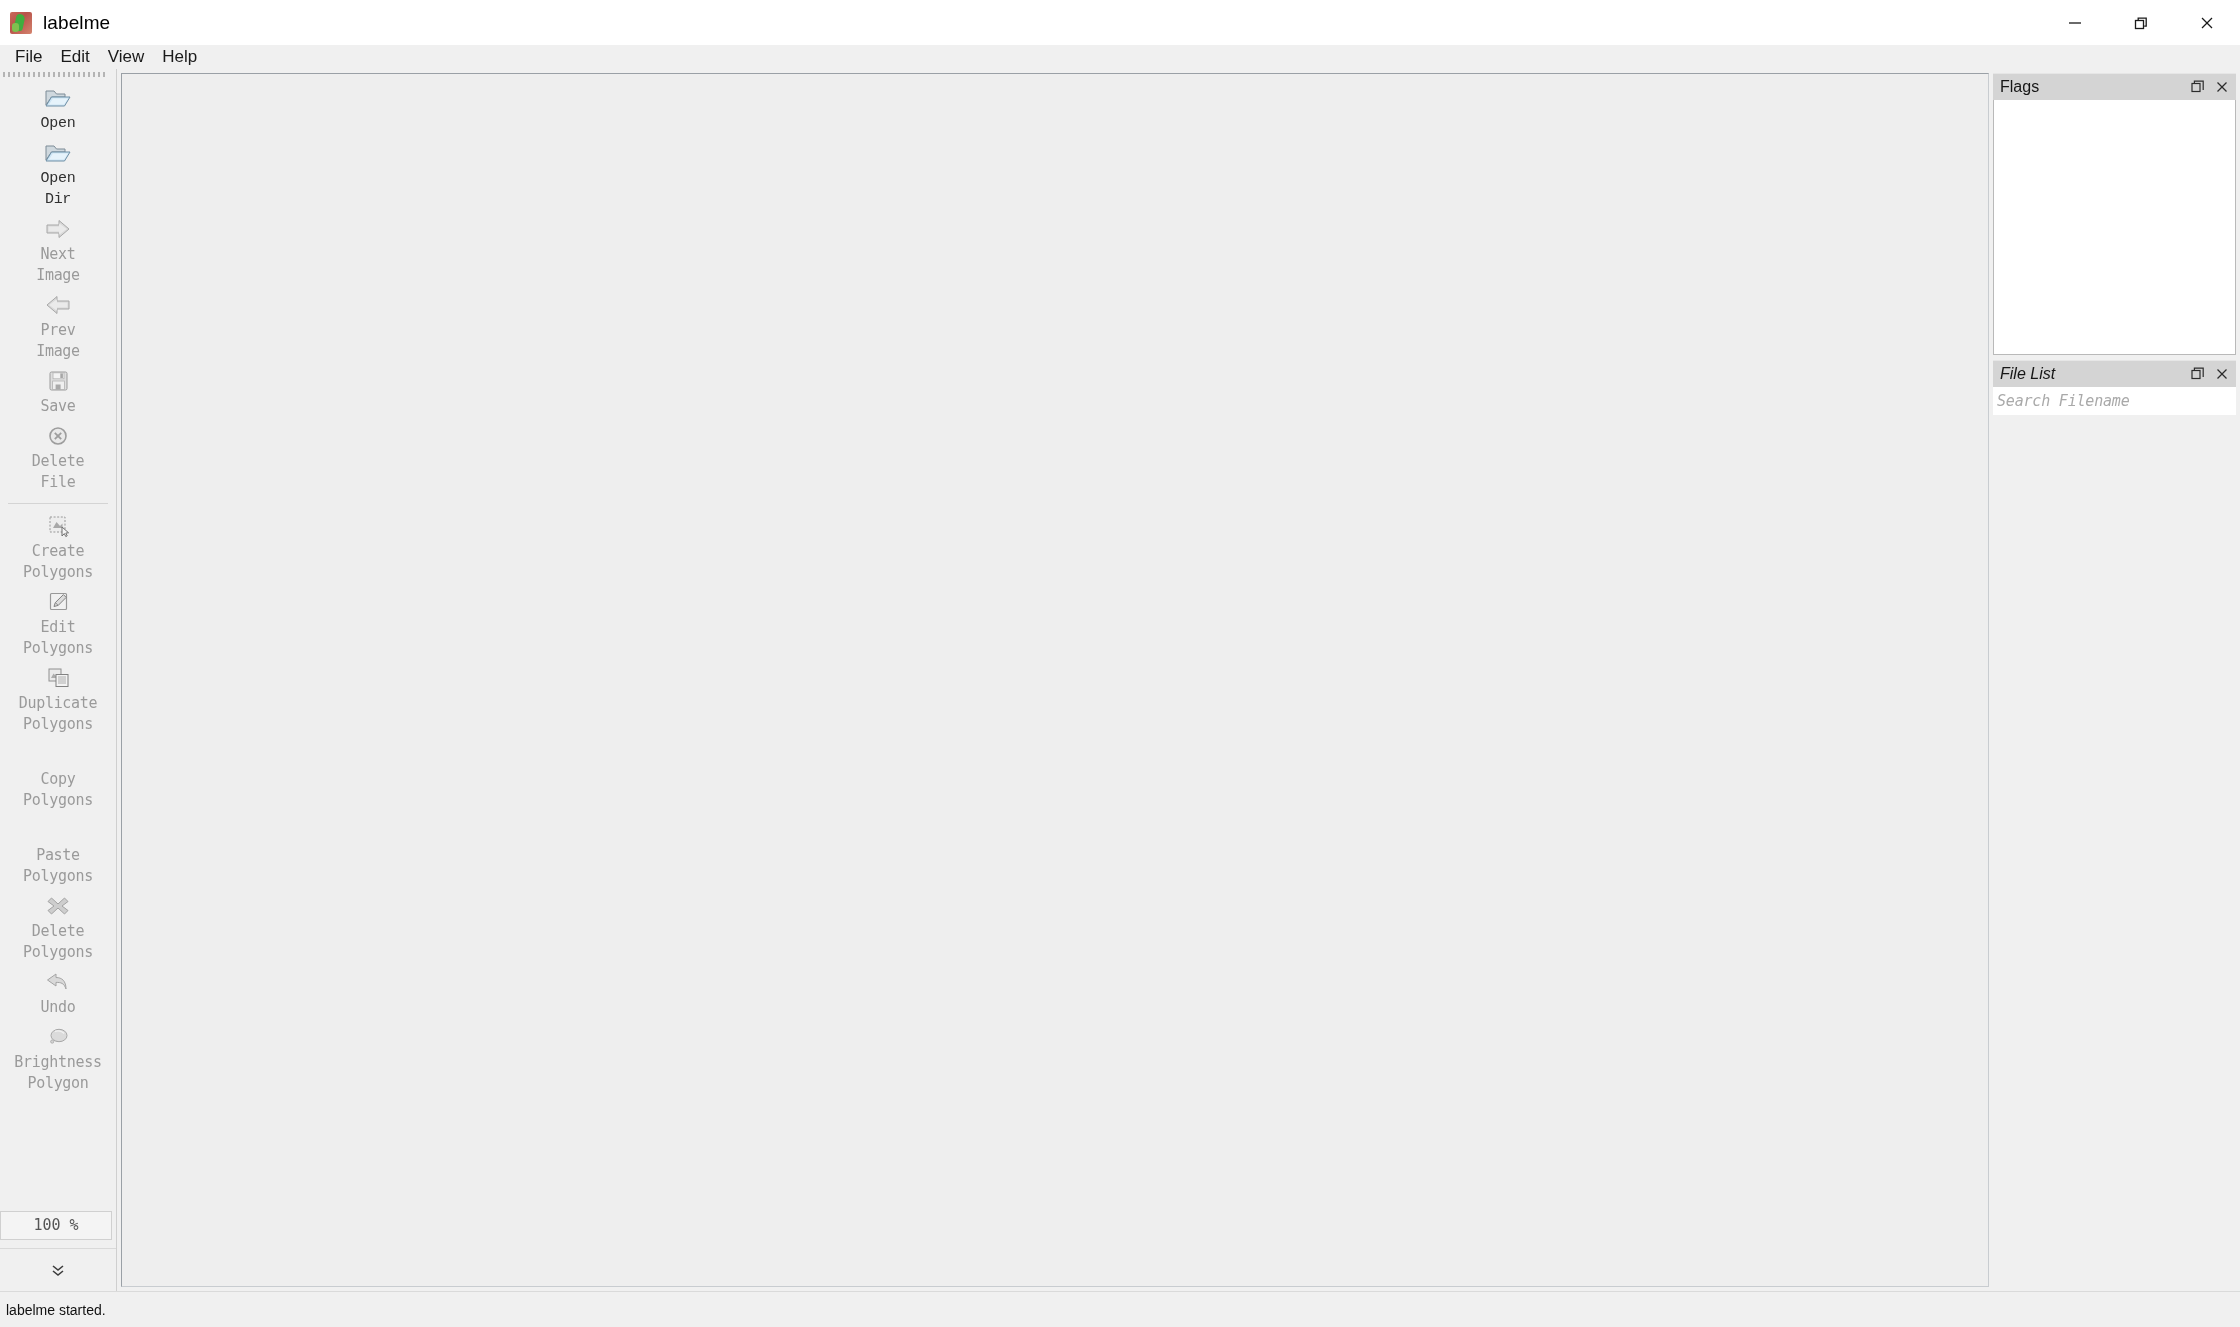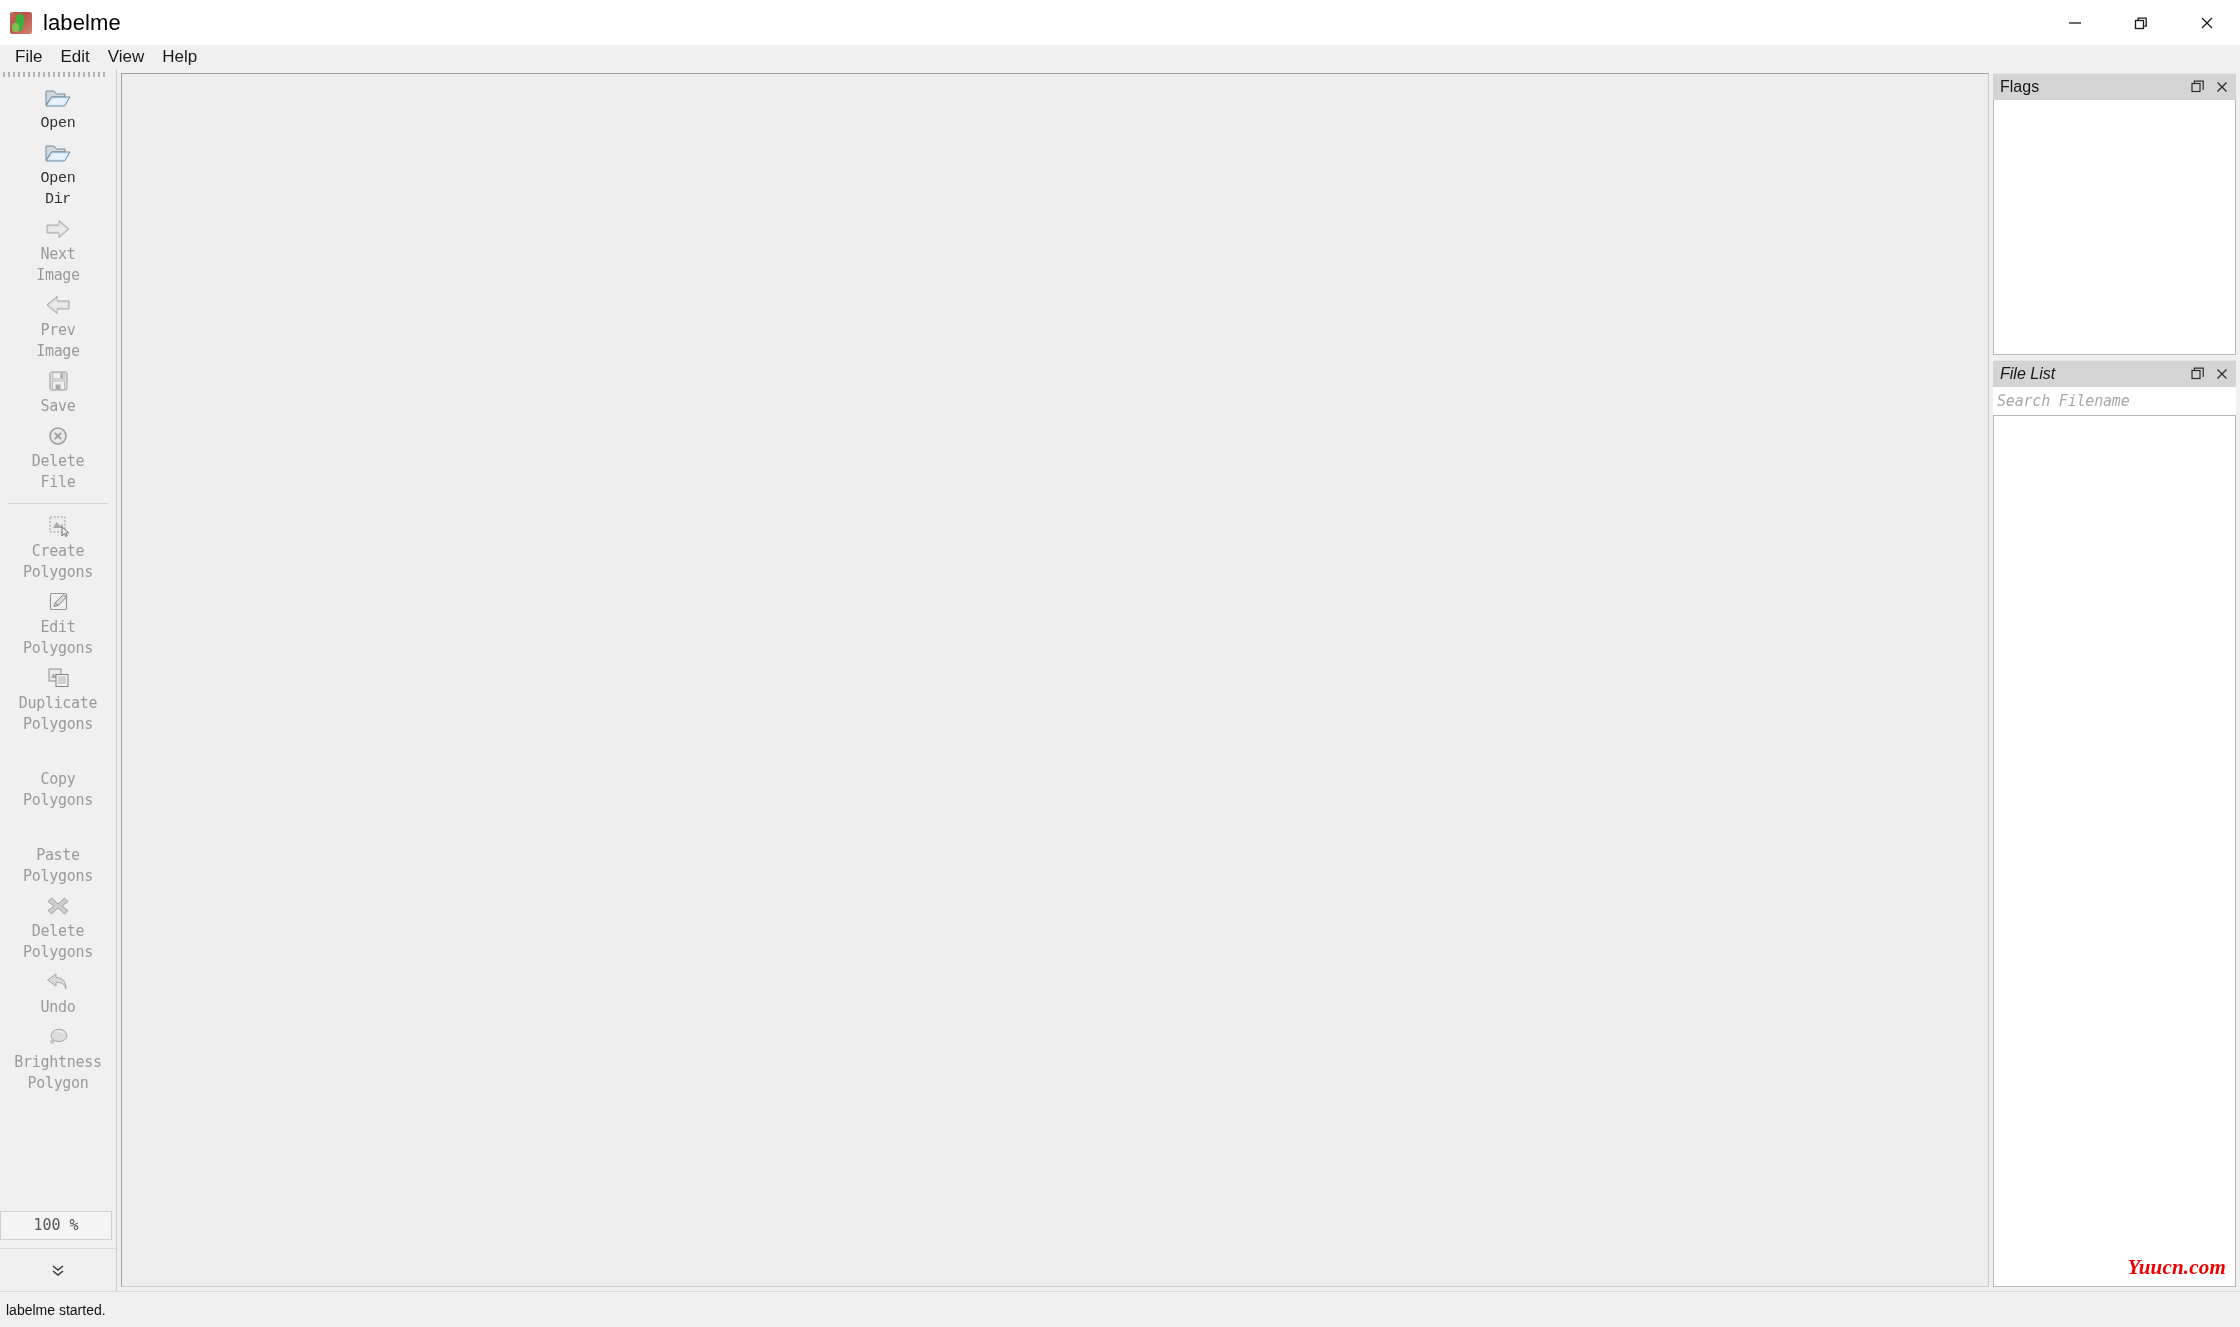--- a/index.html
+++ b/index.html
@@ -54,21 +54,21 @@
   }
   #titlebar .app-icon::after {
     content: "";
     position: absolute;
     left: 2px; top: 11px;
     width: 7px; height: 9px;
     background: #7fbf4f;
     border-radius: 3px;
   }
   #titlebar .title-text {
-    font-size: 22px;
+    font-size: 19px;
     color: #000000;
     letter-spacing: 0.1px;
   }
   #titlebar .win-controls {
     position: absolute;
     right: 0;
     top: 0;
     height: 45px;
     display: flex;
     align-items: center;
@@ -554,23 +554,20 @@
           <div class="tbtn">
             <svg width="14" height="14" viewBox="0 0 14 14">
               <line x1="2.5" y1="2.5" x2="11.5" y2="11.5" stroke="#2c2c2c" stroke-width="1.3"></line>
               <line x1="11.5" y1="2.5" x2="2.5" y2="11.5" stroke="#2c2c2c" stroke-width="1.3"></line>
             </svg>
           </div>
         </div>
         <div class="search-box">
           <span class="ph">Search Filename</span>
         </div>
-        <div class="file-list-body">
-          <div class="watermark">Yuucn.com</div>
-        </div>
       </div>
 
     </div>
   </div>
 
   <div id="statusbar">
     <div class="msg">labelme started.</div>
   </div>
 
 </div>

